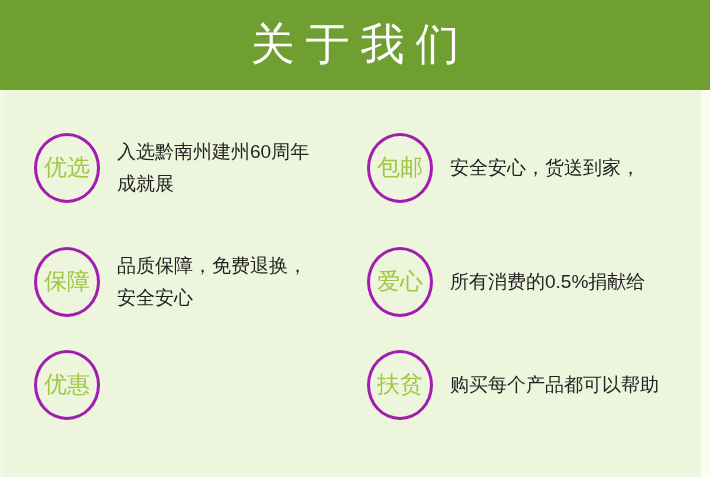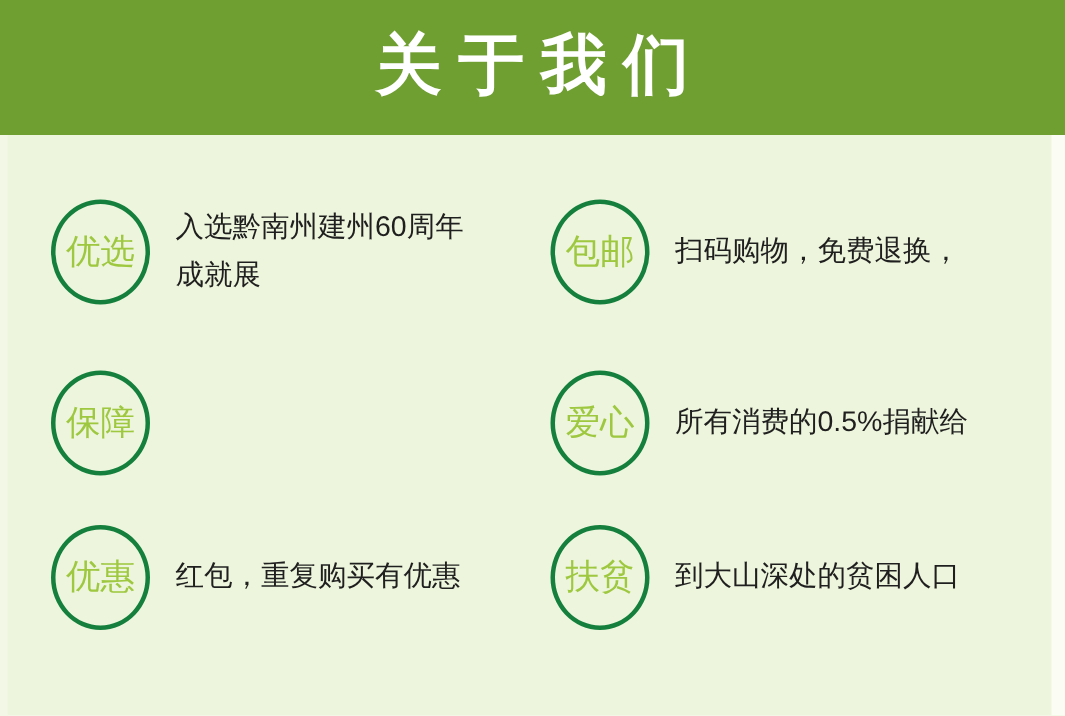--- a/index.html
+++ b/index.html
@@ -44,21 +44,21 @@
     align-items: center;
     justify-content: center;
     box-sizing: border-box;
   }
   #header-title {
     color: #ffffff;
     font-size: 44px;
     line-height: 44px;
     letter-spacing: 11px;
     text-indent: 11px;
-    font-weight: 700;
+    font-weight: 400;
     white-space: nowrap;
     transform: translateY(-1px);
   }
   #feature-grid {
     position: absolute;
     left: 0;
     top: 90px;
     width: 710px;
     height: 387px;
   }
@@ -74,21 +74,21 @@
   .col-2 { left: 367px; align-items: center; }
   
   .row-1 { top: 28px; }
   .row-2 { top: 142px; }
   .row-3 { top: 245px; }
 
   .badge {
     flex: 0 0 auto;
     width: 66px;
     height: 70px;
-    border: 3px solid #15803d;
+    border: 3px solid #a21caf;
     border-radius: 50%;
     display: flex;
     align-items: center;
     justify-content: center;
     box-sizing: border-box;
   }
   .badge-label {
     color: #9ec840;
     font-size: 23px;
     line-height: 23px;
@@ -131,51 +131,54 @@
         <span class="line">入选黔南州建州60周年</span>
         <span class="line">成就展</span>
       </div>
     </div>
 
     <div class="feature-item col-2 row-1">
       <div class="badge">
         <span class="badge-label">包邮</span>
       </div>
       <div class="feature-text">
-        <span class="line">扫码购物，免费退换，</span>
+        <span class="line">安全安心，货送到家，</span>
       </div>
     </div>
 
     <div class="feature-item col-1 row-2">
       <div class="badge">
         <span class="badge-label">保障</span>
+      </div>
+      <div class="feature-text">
+        <span class="line">品质保障，免费退换，</span>
+        <span class="line">安全安心</span>
       </div>
     </div>
 
     <div class="feature-item col-2 row-2">
       <div class="badge">
         <span class="badge-label">爱心</span>
       </div>
       <div class="feature-text">
         <span class="line">所有消费的0.5%捐献给</span>
       </div>
     </div>
 
     <div class="feature-item col-1 row-3">
       <div class="badge">
         <span class="badge-label">优惠</span>
       </div>
       <div class="feature-text">
-        <span class="line">红包，重复购买有优惠</span>
       </div>
     </div>
 
     <div class="feature-item col-2 row-3">
       <div class="badge">
         <span class="badge-label">扶贫</span>
       </div>
       <div class="feature-text">
-        <span class="line">到大山深处的贫困人口</span>
+        <span class="line">购买每个产品都可以帮助</span>
       </div>
     </div>
 
   </div>
 </div>
 
 </body></html>

